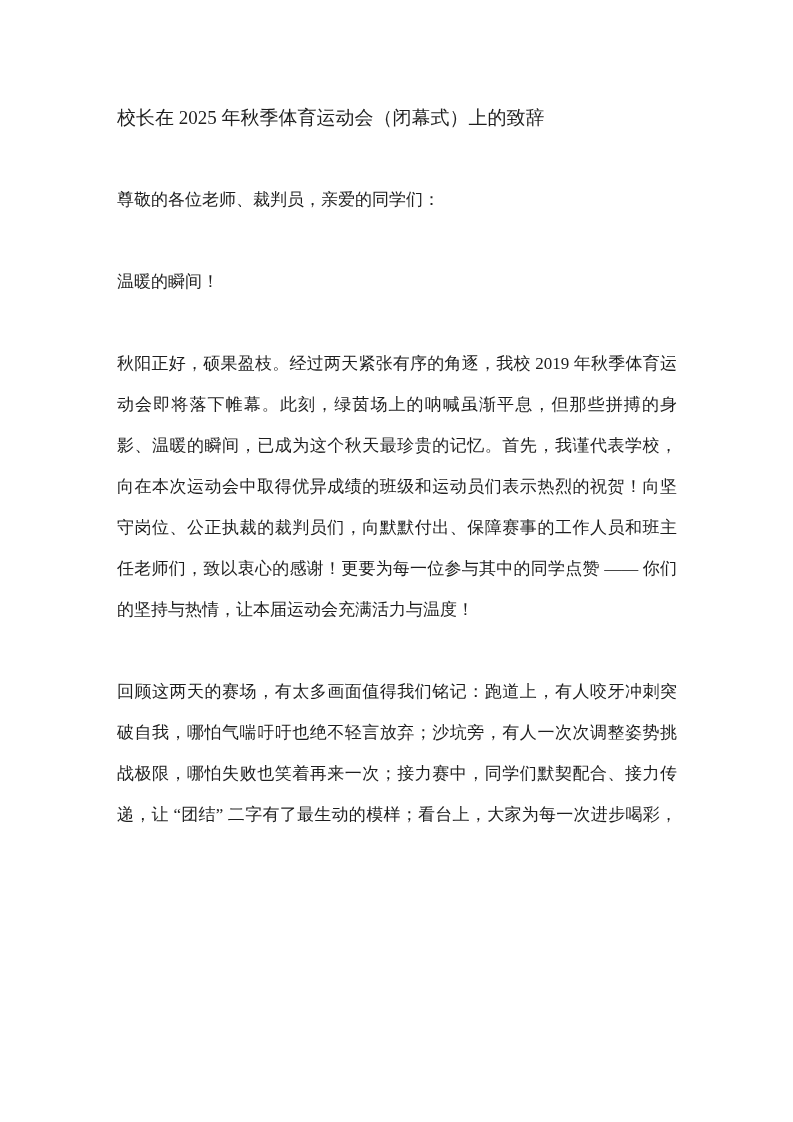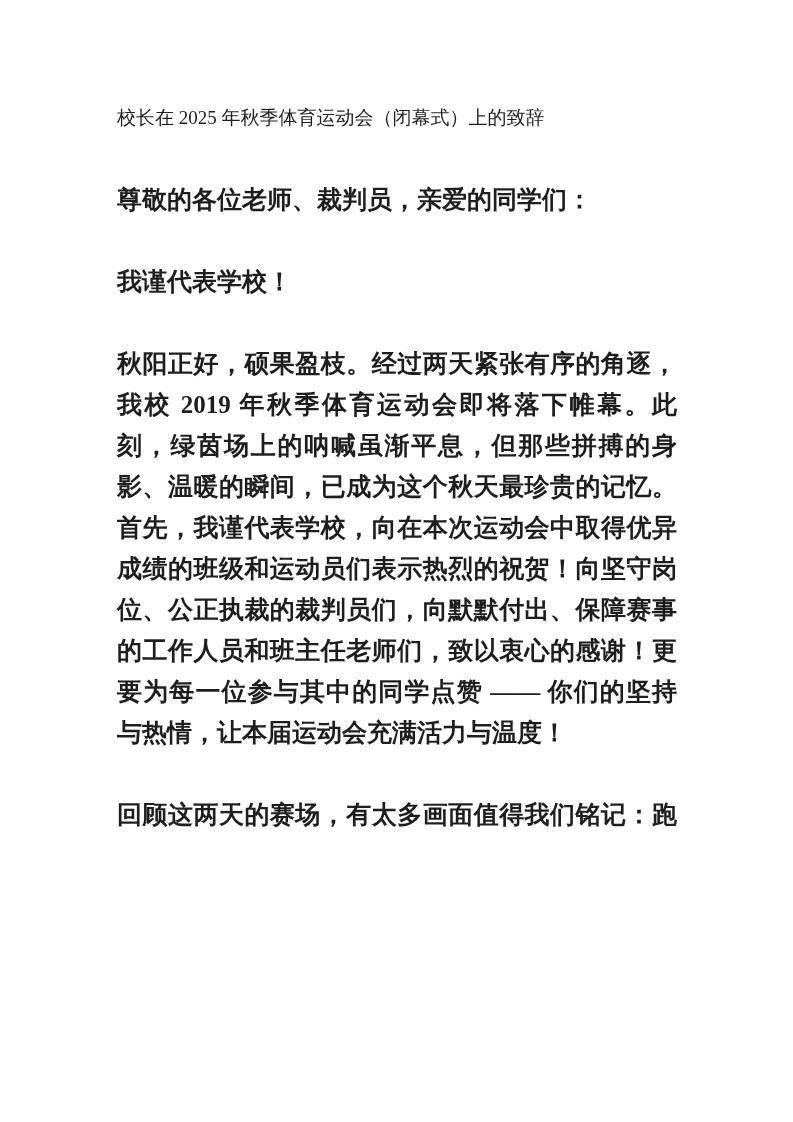--- a/index.html
+++ b/index.html
@@ -26,32 +26,32 @@
   .doc-title {
     margin: 0 0 41px 0;
     font-size: 19px;
     font-weight: 400;
     line-height: 41px;
     text-align: left;
     white-space: nowrap;
   }
   .doc-para {
     margin: 0 0 41px 0;
-    font-size: 25px;
-    font-weight: 700;
+    font-size: 17px;
+    font-weight: 400;
     line-height: 41px;
     text-align: justify;
     text-align-last: left;
     word-break: break-all;
   }
 </style>
 </head>
 <body>
 
 <div class="doc-page">
   <div class="doc-content">
     <h1 class="doc-title">校长在 2025 年秋季体育运动会（闭幕式）上的致辞</h1>
     <p class="doc-para">尊敬的各位老师、裁判员，亲爱的同学们：</p>
-    <p class="doc-para">我谨代表学校！</p>
+    <p class="doc-para">温暖的瞬间！</p>
     <p class="doc-para">秋阳正好，硕果盈枝。经过两天紧张有序的角逐，我校 2019 年秋季体育运动会即将落下帷幕。此刻，绿茵场上的呐喊虽渐平息，但那些拼搏的身影、温暖的瞬间，已成为这个秋天最珍贵的记忆。首先，我谨代表学校，向在本次运动会中取得优异成绩的班级和运动员们表示热烈的祝贺！向坚守岗位、公正执裁的裁判员们，向默默付出、保障赛事的工作人员和班主任老师们，致以衷心的感谢！更要为每一位参与其中的同学点赞 —— 你们的坚持与热情，让本届运动会充满活力与温度！</p>
     <p class="doc-para">回顾这两天的赛场，有太多画面值得我们铭记：跑道上，有人咬牙冲刺突破自我，哪怕气喘吁吁也绝不轻言放弃；沙坑旁，有人一次次调整姿势挑战极限，哪怕失败也笑着再来一次；接力赛中，同学们默契配合、接力传递，让 “团结” 二字有了最生动的模样；看台上，大家为每一次进步喝彩，为每一次坚持鼓掌，用文明与友善诠释着 “赛场内外皆课堂”。这些画面里，没有输赢之分，只有少年应有的朝气与担当 —— 这正是体育精神最动人的力量。</p>
   </div>
 </div>
 
 </body></html>

